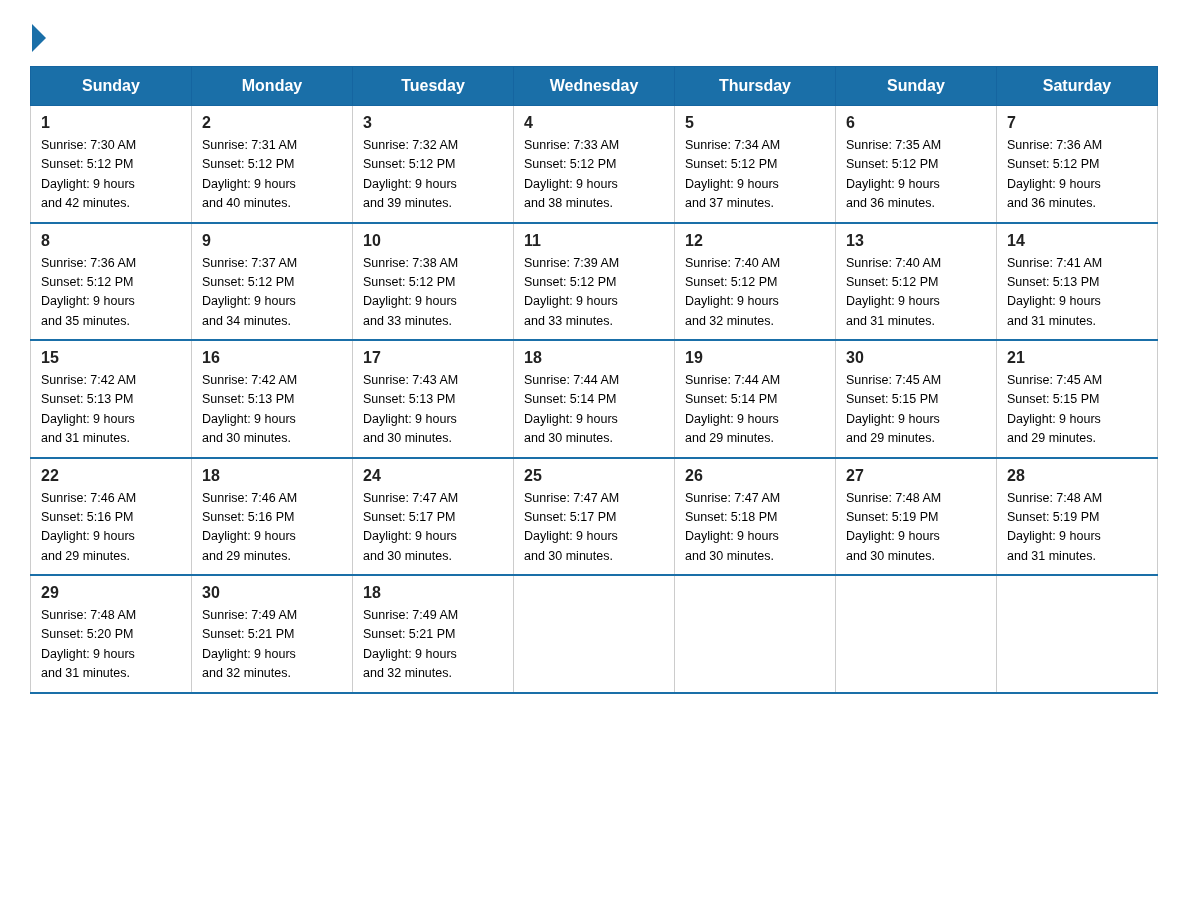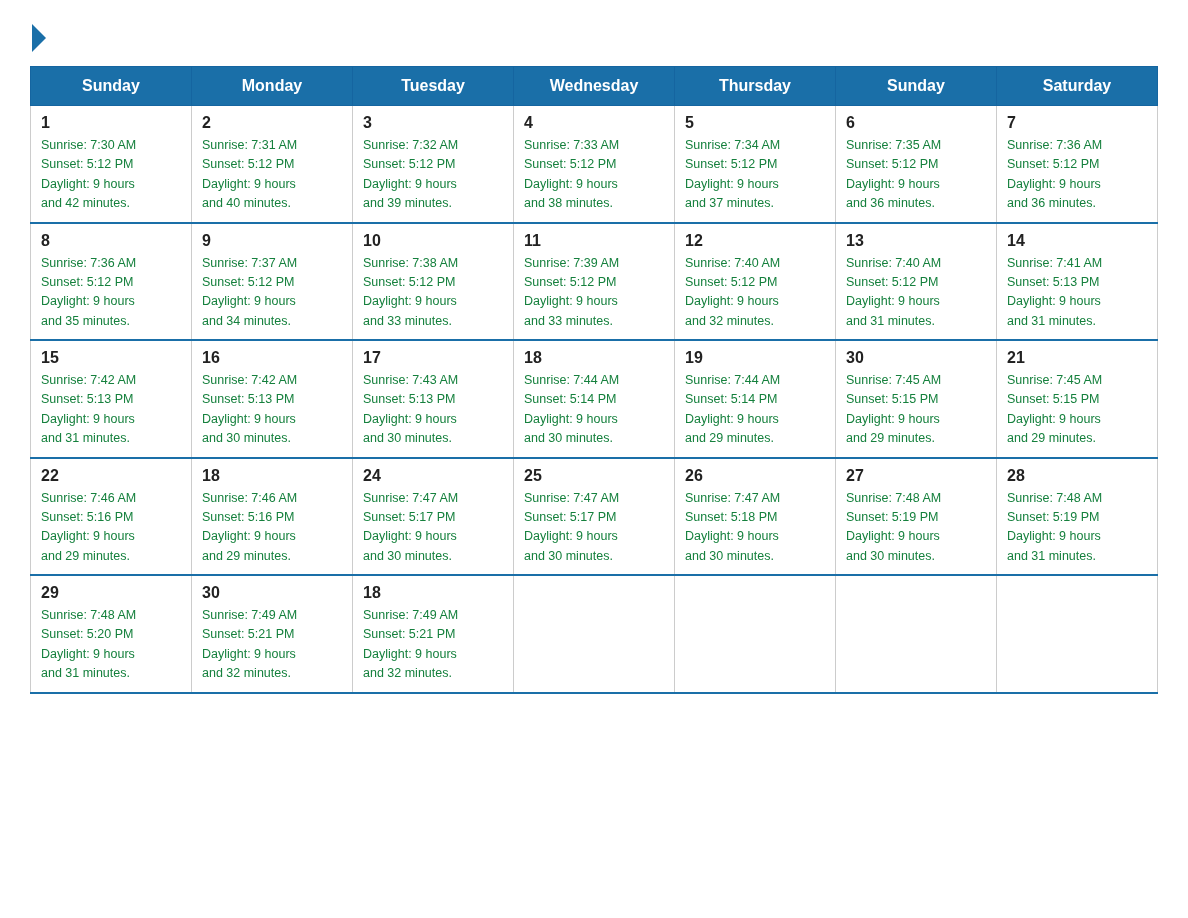--- a/index.html
+++ b/index.html
@@ -85,21 +85,21 @@
     }
     .calendar tbody tr td .day-num {
       font-size: 16px;
       font-weight: 600;
       color: #222;
       display: block;
       margin-bottom: 4px;
     }
     .calendar tbody tr td .day-info {
       font-size: 12.5px;
-      color: #15803d;
+      color: #000000;
       line-height: 1.55;
     }
     .calendar tbody tr {
       border-bottom: 2px solid #1a6fa8;
     }
     .empty-cell {
       background: #fff;
     }
   </style>
 </head>

